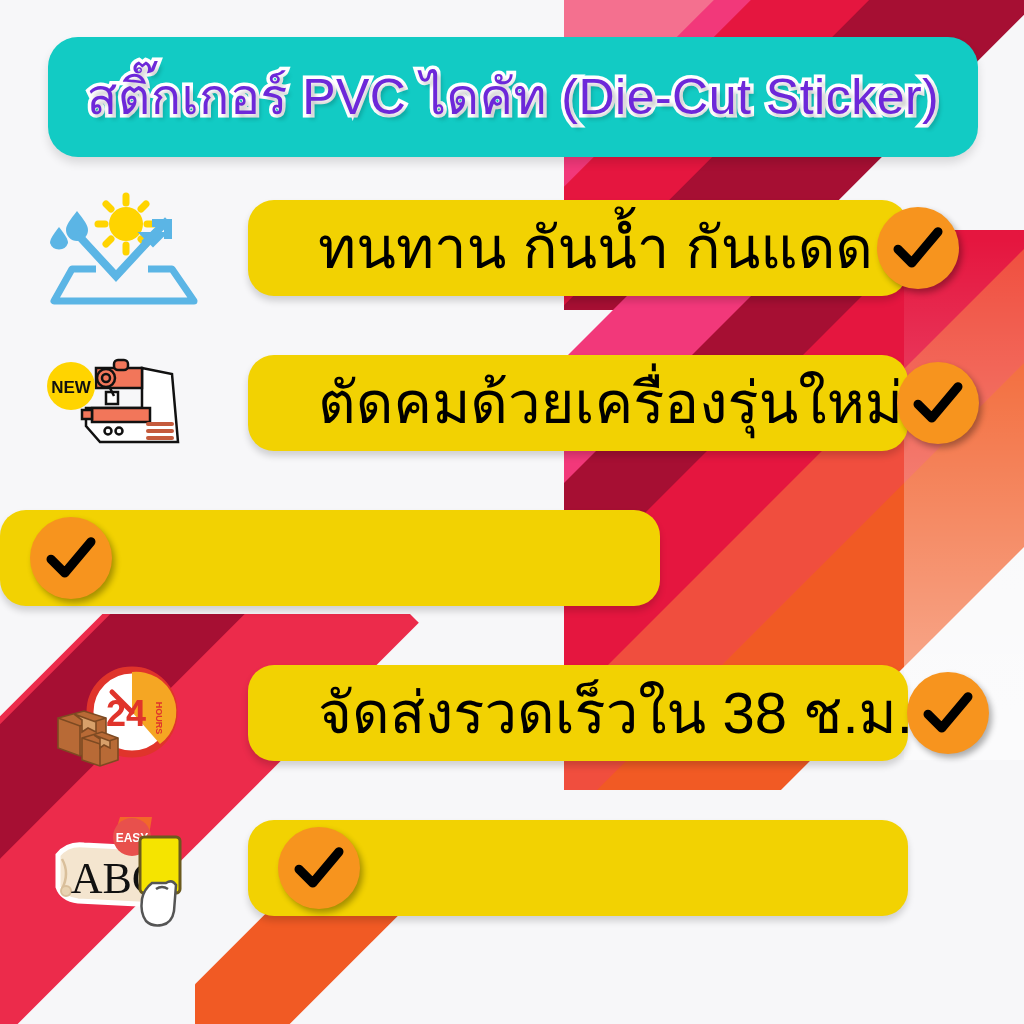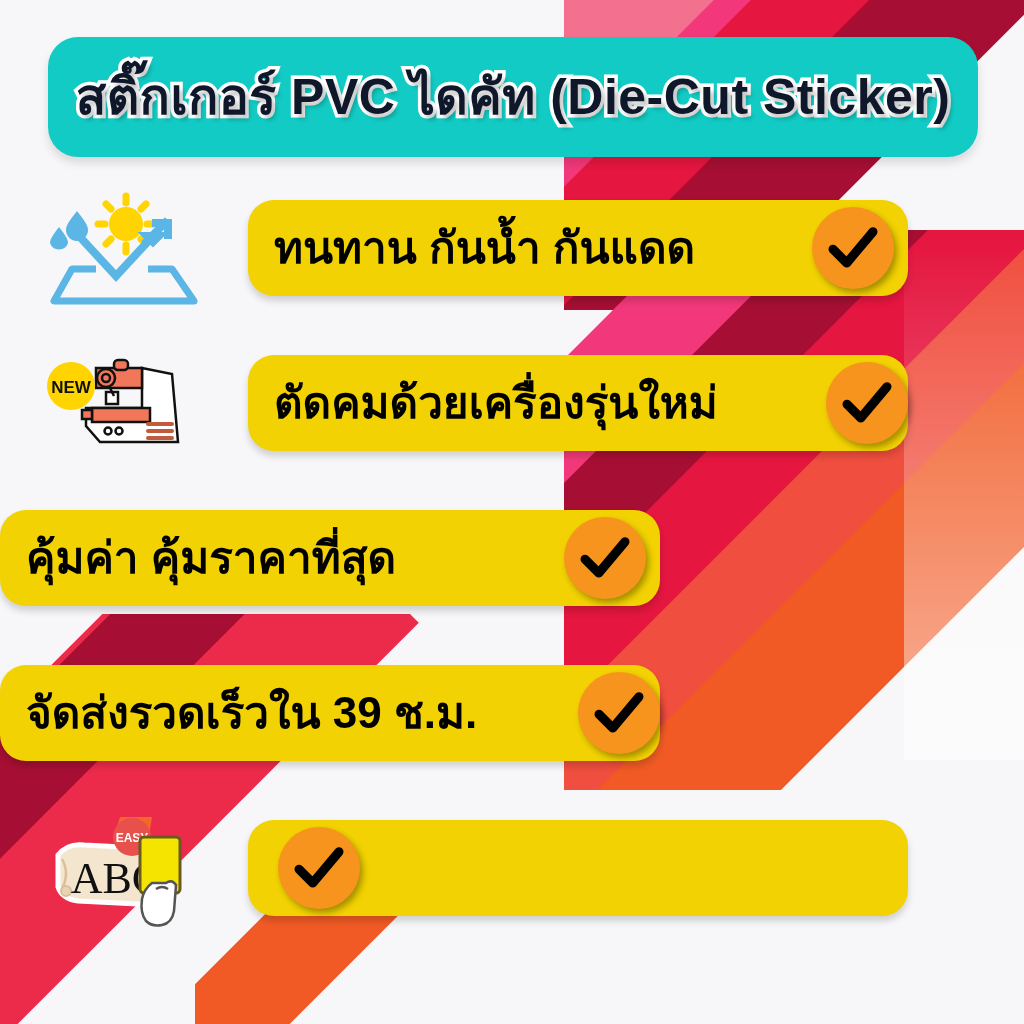--- a/index.html
+++ b/index.html
@@ -88,22 +88,22 @@
     border-radius: 30px;
     background: #12cbc4;
     z-index: 5;
     box-shadow: 0 6px 10px rgba(0,0,0,0.12);
     display: flex;
     align-items: center;
     justify-content: center;
   }
   .banner-title {
     font-size: 50px;
-    font-weight: bold;
-    color: #0f172a;
+    font-weight: normal;
+    color: #6d28d9;
     letter-spacing: 0.5px;
     white-space: nowrap;
     text-align: center;
     padding: 0 18px;
     line-height: 1.05;
     -webkit-text-stroke: 7px #ffffff;
     paint-order: stroke fill;
     text-shadow: 4px 5px 4px rgba(0,0,0,0.22);
   }
 
@@ -144,26 +144,27 @@
     background: #f2d202;
     box-shadow: 0 5px 7px rgba(0,0,0,0.16);
     display: flex;
     align-items: center;
     justify-content: space-between;
     padding: 0 14px 0 26px;
     box-sizing: border-box;
     margin-top: 14px;
   }
   .pill-text {
-    font-size: 44px;
-    font-weight: bold;
+    font-size: 58px;
+    font-weight: normal;
     color: #000000;
     white-space: nowrap;
     line-height: 1.0;
     overflow: visible;
+    margin-left: 44px;
   }
   .check-badge {
     position: relative;
     flex: 0 0 auto;
     width: 82px;
     height: 82px;
     border-radius: 50%;
     background: #f7941e;
     box-shadow: 3px 4px 6px rgba(0,0,0,0.32);
     display: flex;
@@ -296,32 +297,54 @@
         <span class="check-badge">
           <svg viewBox="0 0 24 24">
             <path d="M4 12.5 L9.5 18 L20 5.5" fill="none" stroke="#000" stroke-width="3.6" stroke-linecap="round" stroke-linejoin="round"></path>
           </svg>
         </span>
       </div>
     </div>
 
     <div class="feature-row">
       <div class="pill">
-        <span class="pill-text">คุ้มค่า คุ้มราคาที่สุด</span>
         <span class="check-badge">
           <svg viewBox="0 0 24 24">
             <path d="M4 12.5 L9.5 18 L20 5.5" fill="none" stroke="#000" stroke-width="3.6" stroke-linecap="round" stroke-linejoin="round"></path>
           </svg>
         </span>
       </div>
     </div>
 
     <div class="feature-row row-tight">
-      <div class="pill">
-        <span class="pill-text">จัดส่งรวดเร็วใน 39 ช.ม.</span>
+      <div class="icon-cell">
+        <svg class="icon-art" viewBox="0 0 160 120">
+
+          <circle cx="88" cy="56" r="42" fill="#ffffff" stroke="#e0342b" stroke-width="7"></circle>
+
+          <path d="M88 56 L88 16 A40 40 0 0 1 116 88 Z" fill="#f5a623"></path>
+
+          <path d="M88 56 L68 36" stroke="#e0342b" stroke-width="5" stroke-linecap="round"></path>
+          <text x="82" y="70" text-anchor="middle" font-family="Liberation Sans, sans-serif" font-size="36" font-weight="bold" fill="#e0342b">24</text>
+          <text x="112" y="62" text-anchor="middle" font-family="Liberation Sans, sans-serif" font-size="9" font-weight="bold" fill="#e0342b" transform="rotate(90 112 62)">HOURS</text>
+
+          <g stroke="#7d4a22" stroke-width="1.6">
+            <path d="M14 62 L40 55 L62 62 L62 92 L36 100 L14 92 Z" fill="#b86a36"></path>
+            <path d="M14 62 L36 70 L62 62" fill="none"></path>
+            <path d="M36 70 L36 100" fill="none"></path>
+            <path d="M30 58 L52 66 L52 76 L44 72 L38 76 L38 64 Z" fill="#d8a06a"></path>
+            <path d="M38 82 L58 76 L74 82 L74 104 L56 110 L38 104 Z" fill="#b86a36"></path>
+            <path d="M38 82 L56 88 L74 82" fill="none"></path>
+            <path d="M56 88 L56 110" fill="none"></path>
+            <path d="M50 79 L66 85 L66 92 L60 89 L56 92 L56 83 Z" fill="#d8a06a"></path>
+          </g>
+        </svg>
+      </div>
+      <div class="pill">
+        <span class="pill-text">จัดส่งรวดเร็วใน 38 ช.ม.</span>
         <span class="check-badge">
           <svg viewBox="0 0 24 24">
             <path d="M4 12.5 L9.5 18 L20 5.5" fill="none" stroke="#000" stroke-width="3.6" stroke-linecap="round" stroke-linejoin="round"></path>
           </svg>
         </span>
       </div>
     </div>
 
     <div class="feature-row">
       <div class="icon-cell">

